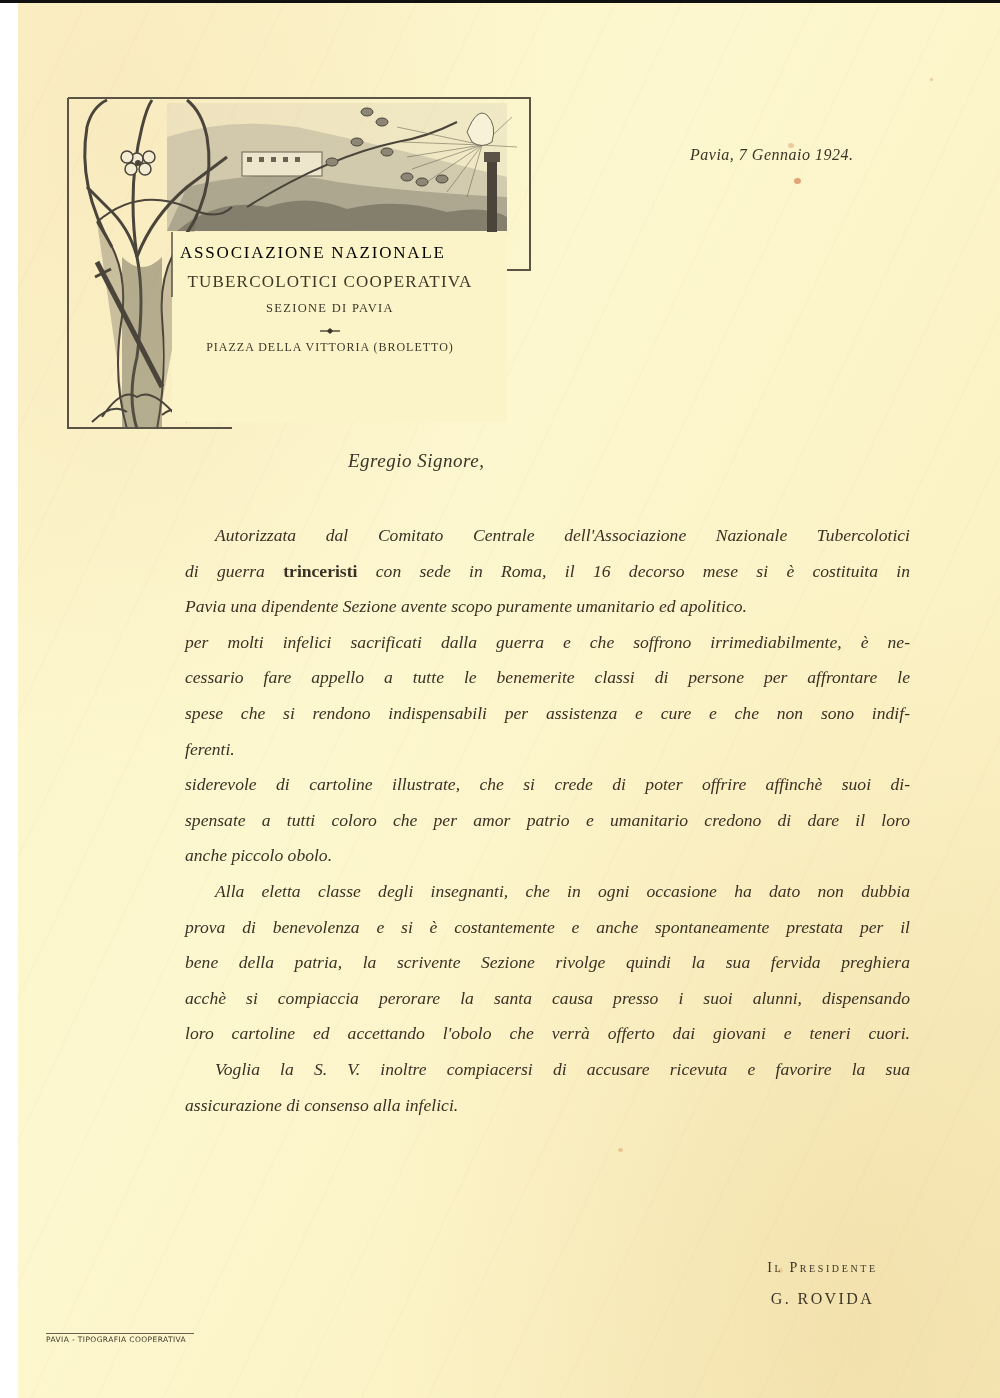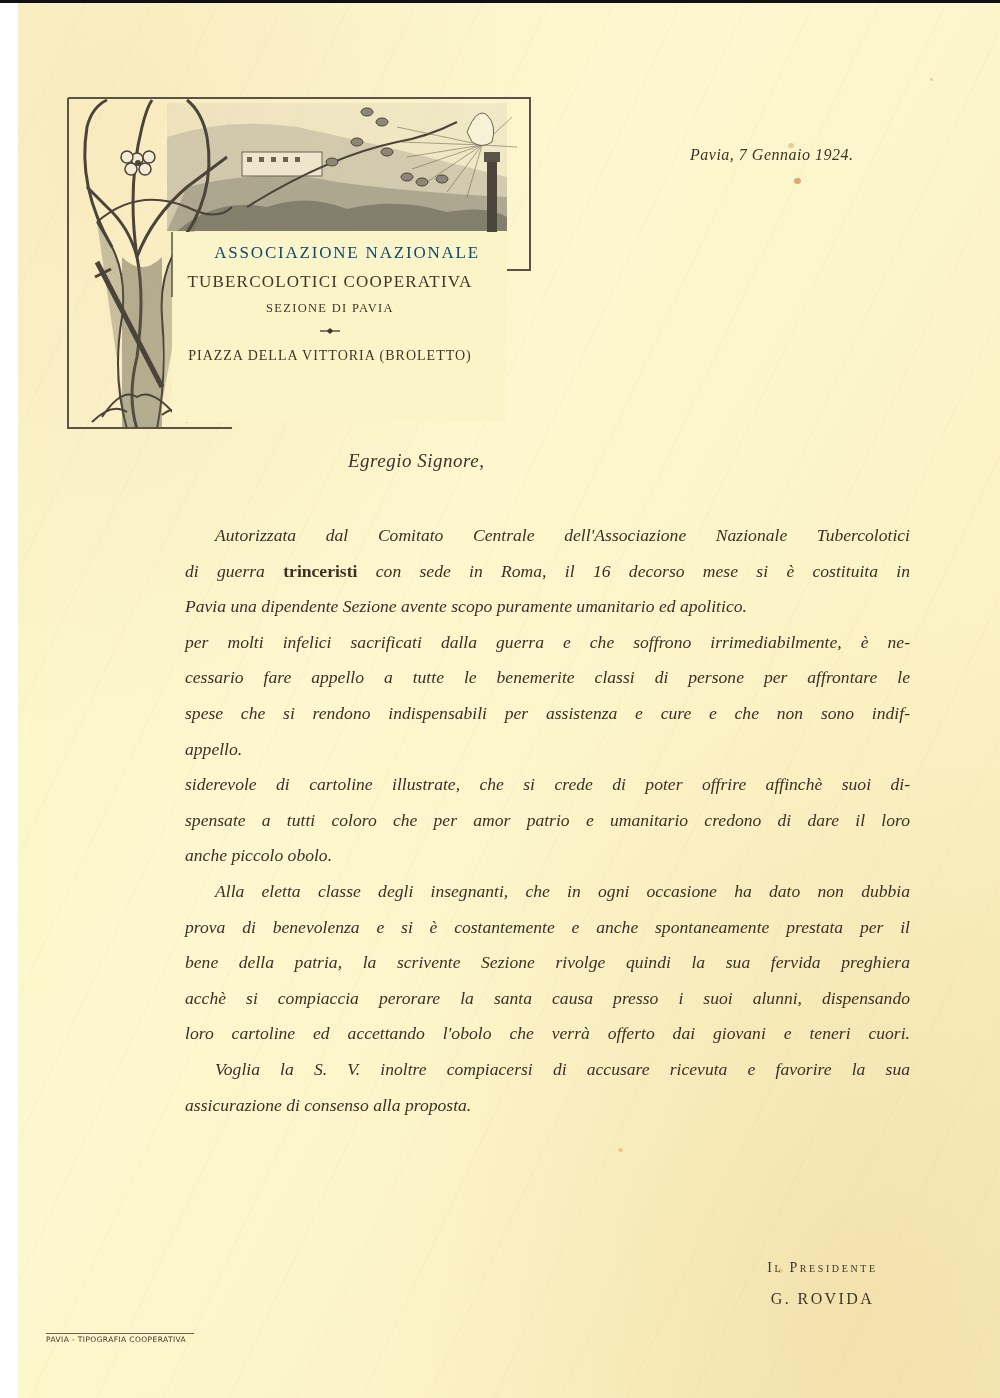--- a/index.html
+++ b/index.html
@@ -44,25 +44,25 @@
     }
     .vignette-frame {
       position: absolute;
       left: 0; top: 0;
       width: 465px; height: 332px;
     }
     .org-line1 {
       position: absolute;
       left: 180px; top: 243px;
       width: 300px;
-      text-align: right;
+      text-align: left;
       font-family: "Liberation Serif", serif;
       font-size: 17px;
       letter-spacing: 1.8px;
-      color: #0c4a6e;
+      color: #000000;
     }
     .org-line2 {
       position: absolute;
       left: 180px; top: 272px;
       width: 300px;
       text-align: center;
       font-family: "Liberation Serif", serif;
       font-size: 17px;
       letter-spacing: 1.2px;
       color: #3d3628;
@@ -77,25 +77,25 @@
       letter-spacing: 1.3px;
       color: #3d3628;
     }
     .org-divider {
       position: absolute;
       left: 320px; top: 328px;
       width: 20px; height: 6px;
     }
     .org-address {
       position: absolute;
-      left: 180px; top: 348px;
+      left: 180px; top: 340px;
       width: 300px;
       text-align: center;
       font-family: "Liberation Serif", serif;
-      font-size: 14px;
+      font-size: 12px;
       letter-spacing: 1px;
       color: #3d3628;
     }
 
     .date-line {
       position: absolute;
       left: 690px; top: 146px;
       width: 240px;
       font-family: "Liberation Serif", serif;
       font-style: italic;
@@ -292,37 +292,37 @@
 <div class="body-text">
   <div>
     <span class="line ind">Autorizzata dal Comitato Centrale dell'Associazione Nazionale Tubercolotici</span>
     <span class="line"><span>di guerra </span><strong>trinceristi</strong><span> con sede in Roma, il 16 decorso mese si è costituita in</span></span>
     <span class="line last">Pavia una dipendente Sezione avente scopo puramente umanitario ed apolitico.</span>
   </div>
   <div>
     <span class="line">per molti infelici sacrificati dalla guerra e che soffrono irrimediabilmente, è ne-</span>
     <span class="line">cessario fare appello a tutte le benemerite classi di persone per affrontare le</span>
     <span class="line">spese che si rendono indispensabili per assistenza e cure e che non sono indif-</span>
-    <span class="line last">appello.</span>
+    <span class="line last">ferenti.</span>
   </div>
   <div>
     <span class="line">siderevole di cartoline illustrate, che si crede di poter offrire affinchè suoi di-</span>
     <span class="line">spensate a tutti coloro che per amor patrio e umanitario credono di dare il loro</span>
     <span class="line last">anche piccolo obolo.</span>
   </div>
   <div>
     <span class="line ind">Alla eletta classe degli insegnanti, che in ogni occasione ha dato non dubbia</span>
     <span class="line">prova di benevolenza e si è costantemente e anche spontaneamente prestata per il</span>
     <span class="line">bene della patria, la scrivente Sezione rivolge quindi la sua fervida preghiera</span>
     <span class="line">acchè si compiaccia perorare la santa causa presso i suoi alunni, dispensando</span>
     <span class="line">loro cartoline ed accettando l'obolo che verrà offerto dai giovani e teneri cuori.</span>
   </div>
   <div>
     <span class="line ind">Voglia la S. V. inoltre compiacersi di accusare ricevuta e favorire la sua</span>
-    <span class="line last">assicurazione di consenso alla proposta.</span>
+    <span class="line last">assicurazione di consenso alla infelici.</span>
   </div>
 </div>
 
 <div class="signature-title">Il Presidente</div>
 <div class="signature-name">G. ROVIDA</div>
 
 <div class="printer-rule"></div>
 <div class="printer-imprint">PAVIA - TIPOGRAFIA COOPERATIVA</div>
 
 </body></html>

